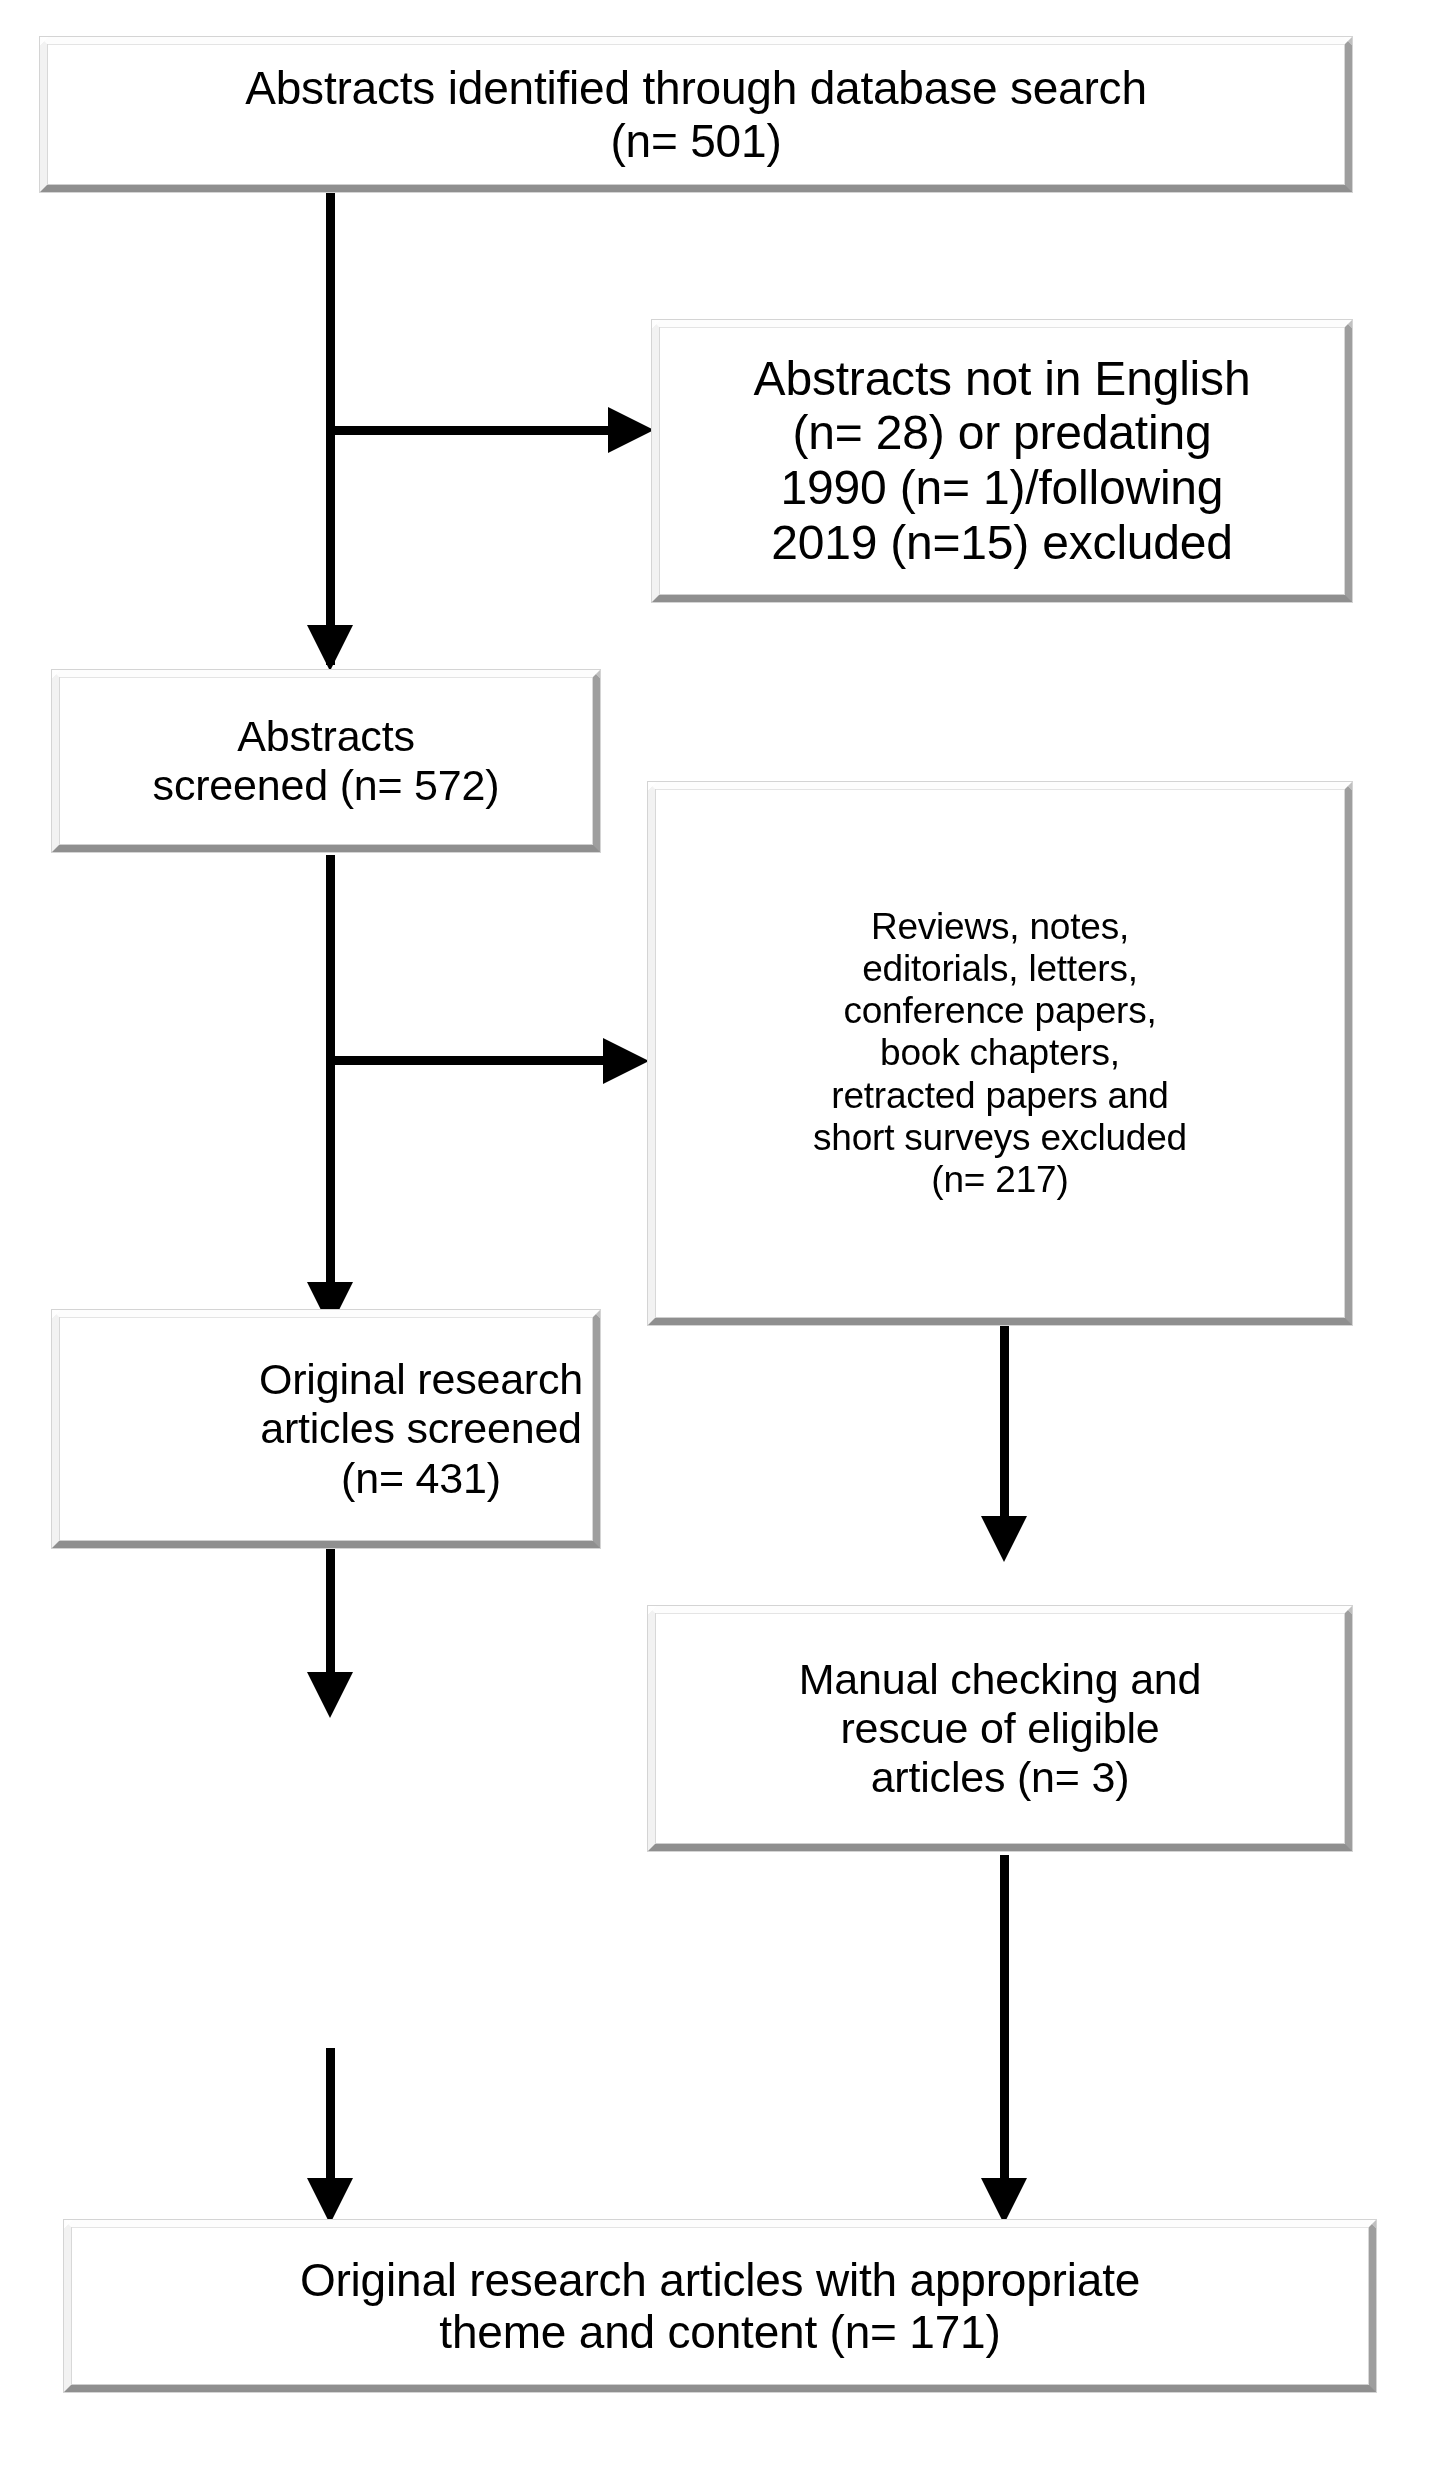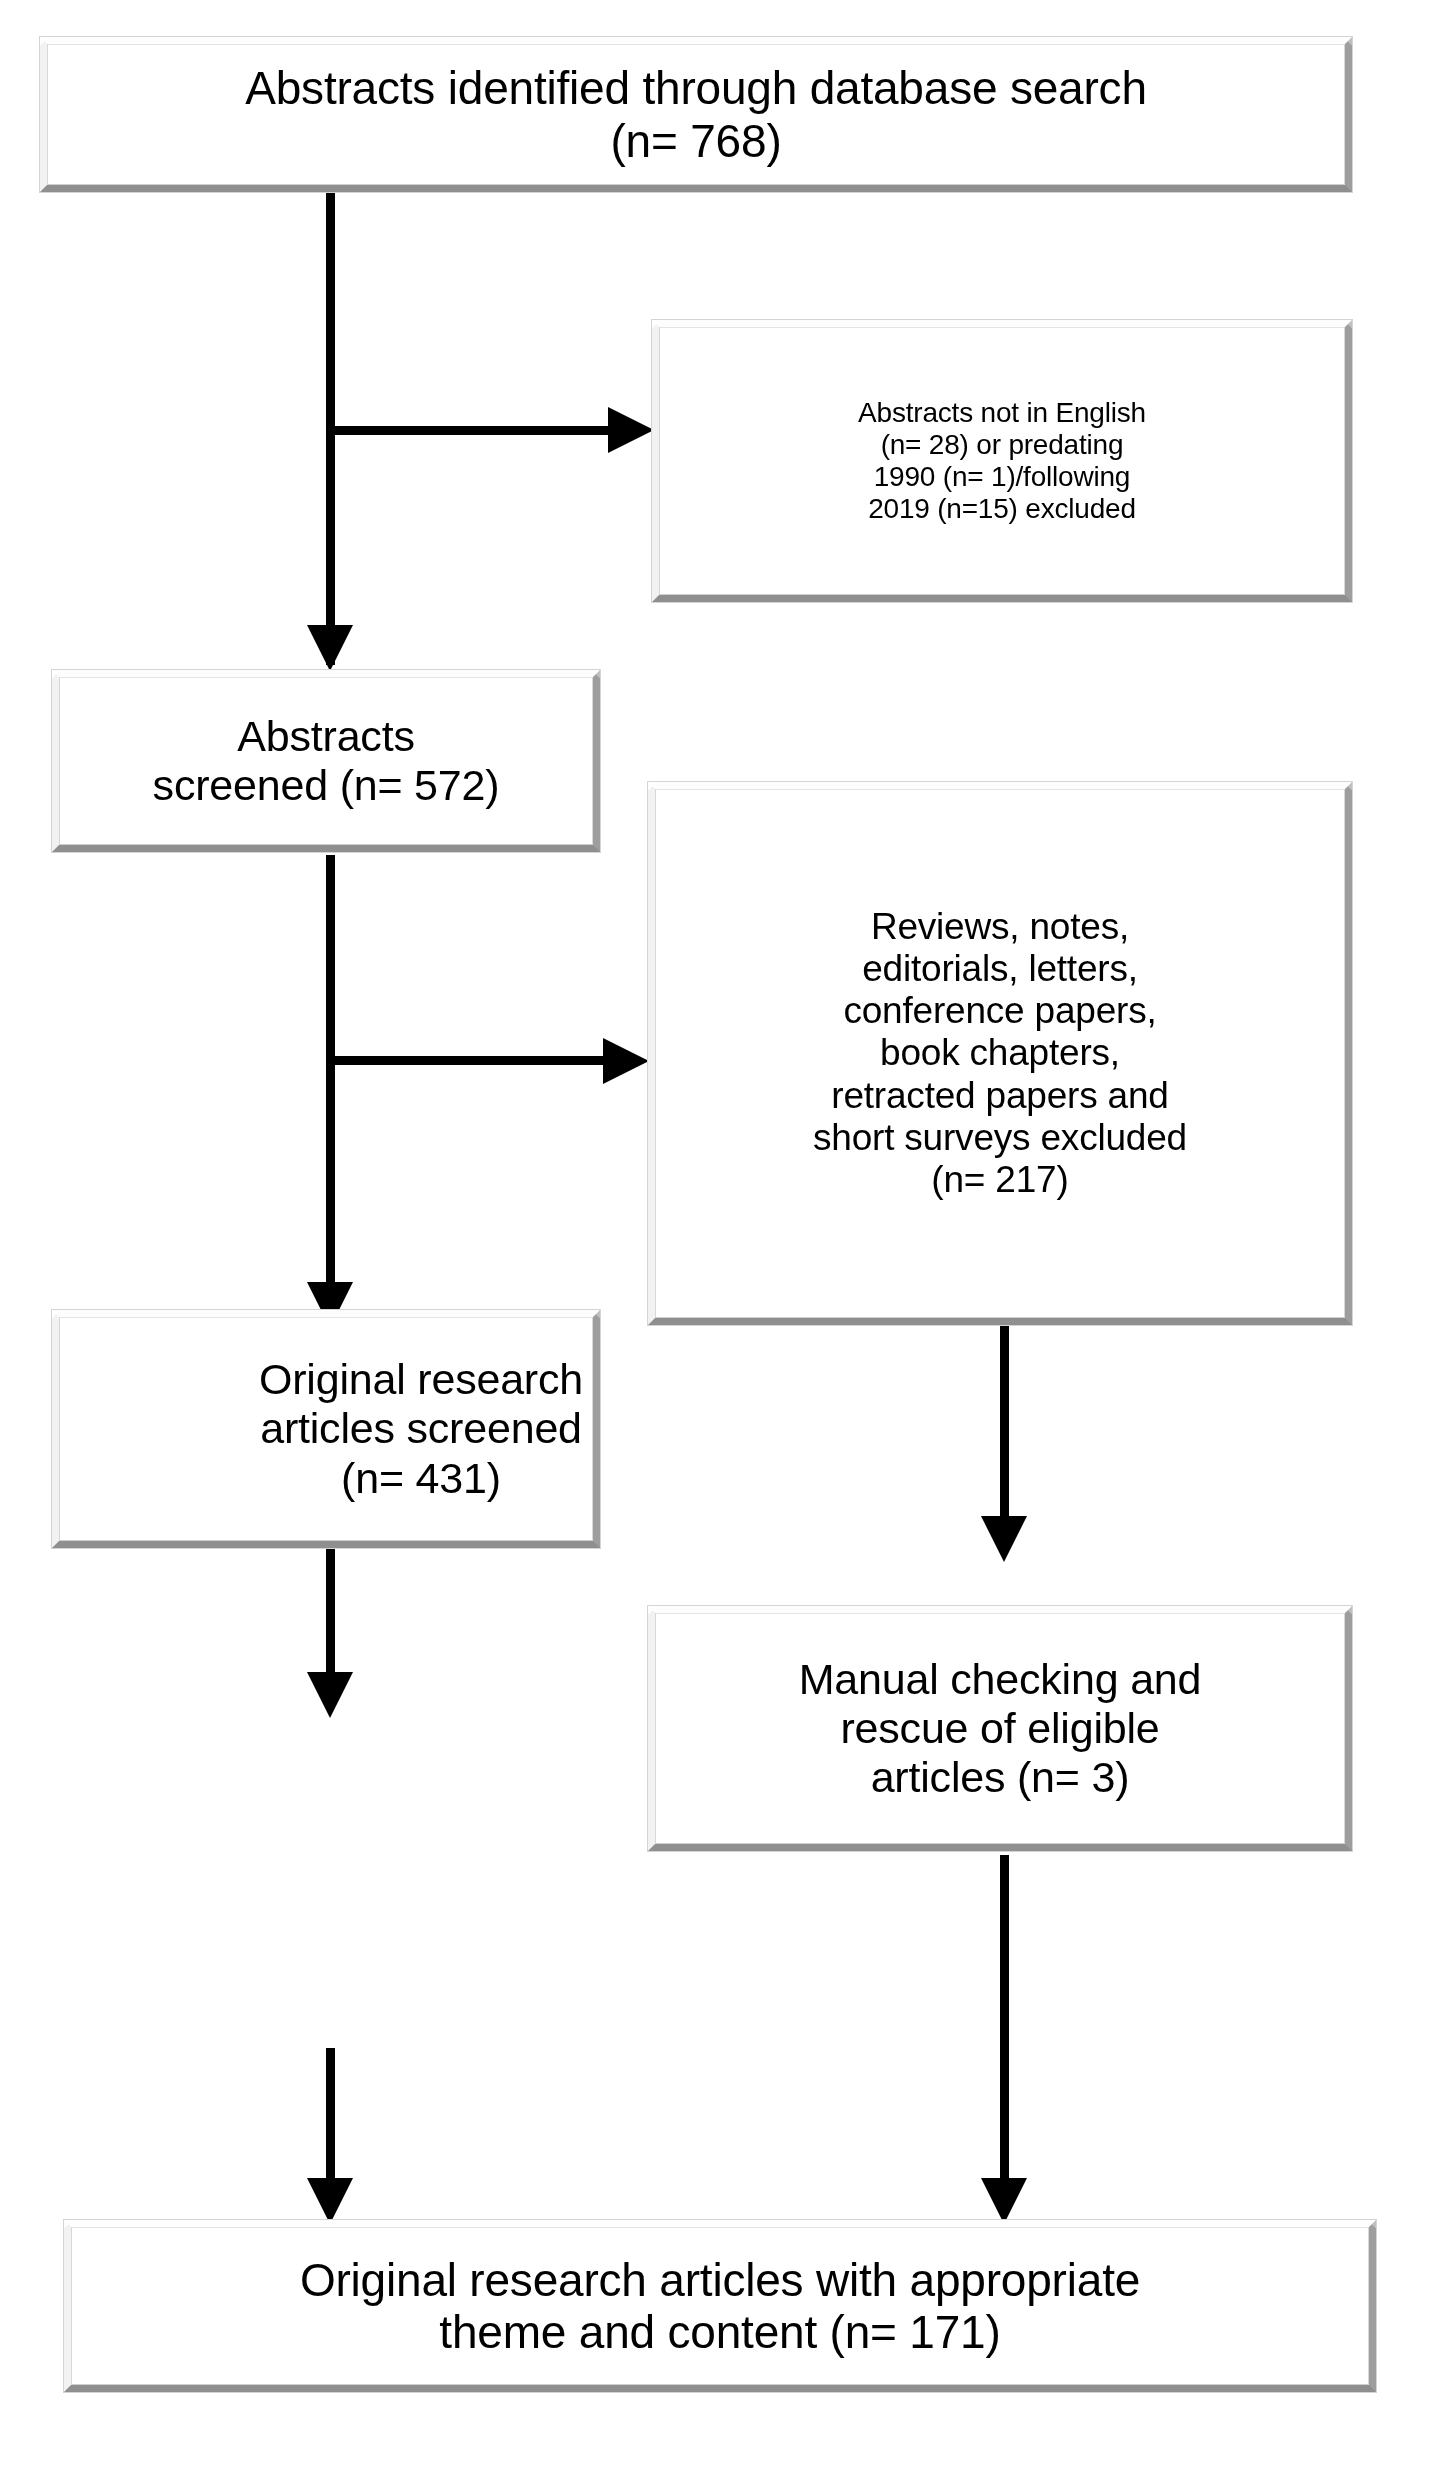--- a/index.html
+++ b/index.html
@@ -107,24 +107,24 @@
   <div class="arrow-down" style="left:307px; top:2178px;"></div>
 
   <div class="vline" style="left:1000px; top:1325px; height:205px;"></div>
   <div class="arrow-down" style="left:981px; top:1516px;"></div>
 
   <div class="vline" style="left:1000px; top:1855px; height:340px;"></div>
   <div class="arrow-down" style="left:981px; top:2178px;"></div>
 
   <div class="node" style="left:40px; top:37px; width:1312px; height:155px; font-size:46px;">
     <span class="txt">Abstracts identified through database search
-(n= 768)</span>
+(n= 501)</span>
   </div>
 
-  <div class="node" style="left:652px; top:320px; width:700px; height:282px; font-size:28px;">
+  <div class="node" style="left:652px; top:320px; width:700px; height:282px; font-size:48px;">
     <span class="txt">Abstracts not in English
 (n= 28) or predating
 1990 (n= 1)/following
 2019 (n=15) excluded</span>
   </div>
 
   <div class="node" style="left:52px; top:670px; width:548px; height:182px; font-size:43px;">
     <span class="txt">Abstracts
 screened (n= 572)</span>
   </div>

